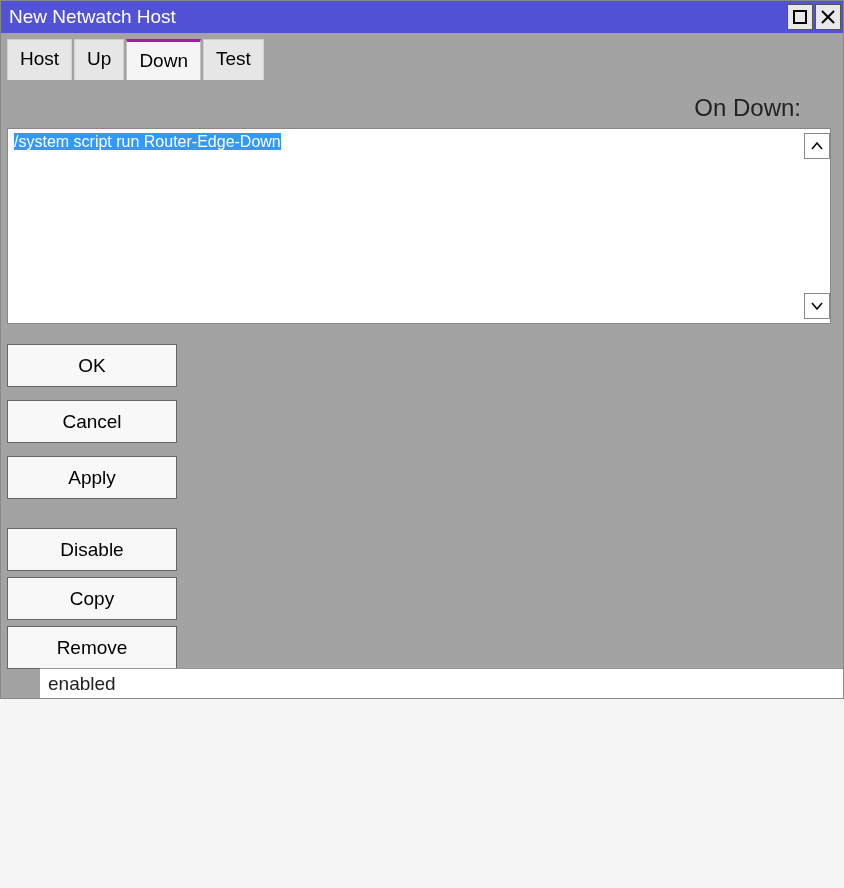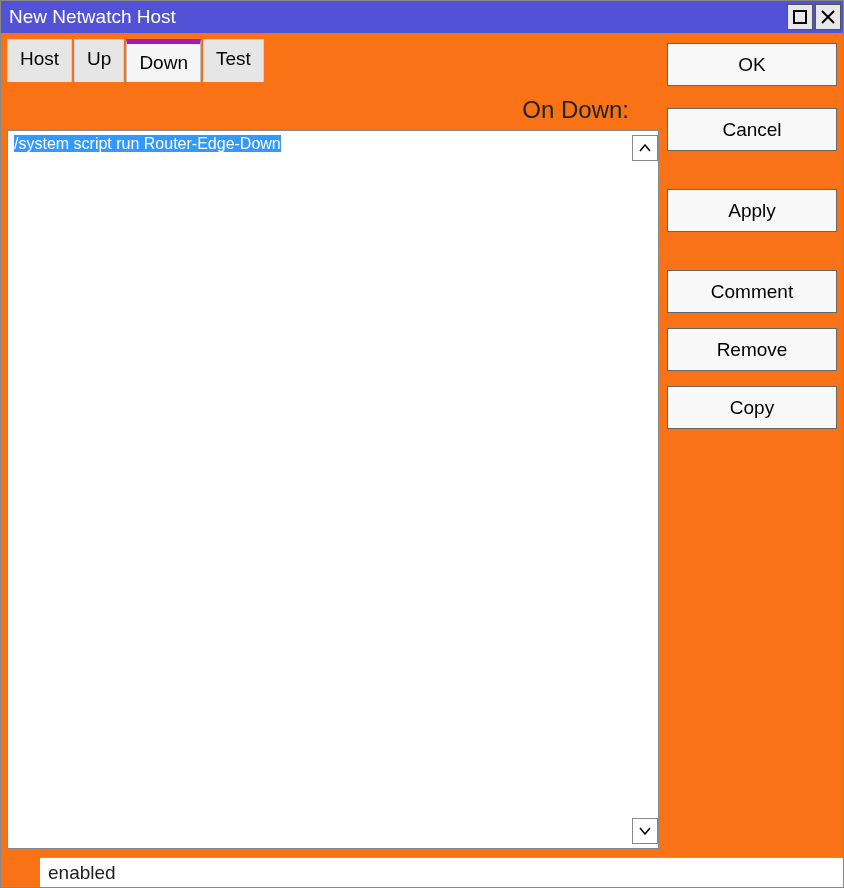--- a/index.html
+++ b/index.html
@@ -1,21 +1,21 @@
 <!DOCTYPE html>
 <html><head>
 <meta charset="utf-8">
 <style>
   * { box-sizing: border-box; margin: 0; padding: 0; font-family: Arial, Helvetica, sans-serif; }
   html, body { width: 844px; height: 888px; background: #f5f5f5; }
   .window {
-    width: 844px; height: 888px;
+    width: 844px; height: 699px;
     border: 1px solid #888;
     display: flex; flex-direction: column;
-    background: #f97316;
+    background: #a3a3a3;
   }
   .titlebar {
     height: 32px;
     background: #5252d6;
     color: #fff;
     display: flex; align-items: center;
     padding-left: 8px;
     font-size: 19px;
   }
   .titlebar .title { flex: 1; }
@@ -25,43 +25,43 @@
     border: 1px solid #555;
     margin-right: 2px;
     display: flex; align-items: center; justify-content: center;
     font-size: 18px; color: #000;
     cursor: pointer;
   }
   .titlebar .win-btn svg { display:block; }
   .body {
     flex: 1;
     display: flex;
-    flex-direction: row;
-    padding: 6px 6px 0 6px;
+    flex-direction: column;
+    padding: 6px 12px 0 6px;
     gap: 8px;
   }
   .left-col {
     flex: 1;
     display: flex; flex-direction: column;
   }
   .tabs {
     display: flex;
     gap: 2px;
   }
   .tab {
     padding: 8px 12px;
     font-size: 19px;
     background: #e6e6e6;
     border: 1px solid #d0d0d0;
     border-bottom: none;
     cursor: pointer;
   }
   .tab.active {
     background: #f5f5f5;
-    border-top: 5px solid #a21caf;
+    border-top: 3px solid #a21caf;
     border-left: 1px solid #c0c0c0;
     border-right: 1px solid #c0c0c0;
   }
   .label-row {
     text-align: right;
     font-size: 24px;
     padding: 14px 30px 6px 0;
     color: #222;
   }
   .editor-wrap {
@@ -92,33 +92,33 @@
   .spin-btn {
     width: 26px; height: 26px;
     border: 1px solid #888;
     background: #fff;
     display: flex; align-items: center; justify-content: center;
     cursor: pointer;
   }
   .right-col {
     width: 170px;
     display: flex; flex-direction: column;
-    gap: 16px;
+    gap: 7px;
     padding-top: 4px;
   }
   .action-btn {
     height: 43px;
     border: 1px solid #666;
     background: #f8f8f8;
     font-size: 19px;
     cursor: pointer;
     margin-bottom: -1px;
   }
   .action-btn:first-child { margin-bottom: 6px; }
-  .action-btn:nth-child(2) { margin-bottom: 22px; }
+  .action-btn:nth-child(2) { margin-bottom: 6px; }
   .action-btn:nth-child(3) { margin-bottom: 22px; }
   .statusbar {
     height: 30px;
     border-top: 1px solid #999;
     background: #fff;
     font-size: 19px;
     padding: 2px 8px;
     color: #222;
     display:flex; align-items:center;margin-left:39px;
   }
@@ -171,23 +171,23 @@
           </div>
         </div>
       </div>
 
     </div>
 
     <div class="right-col">
       <button class="action-btn">OK</button>
       <button class="action-btn">Cancel</button>
       <button class="action-btn">Apply</button>
-      <button class="action-btn">Comment</button>
+      <button class="action-btn">Disable</button>
+      <button class="action-btn">Copy</button>
       <button class="action-btn">Remove</button>
-      <button class="action-btn">Copy</button>
     </div>
 
   </div>
 
   <div class="statusbar">
     <span>enabled</span>
   </div>
 
 </div>
 

